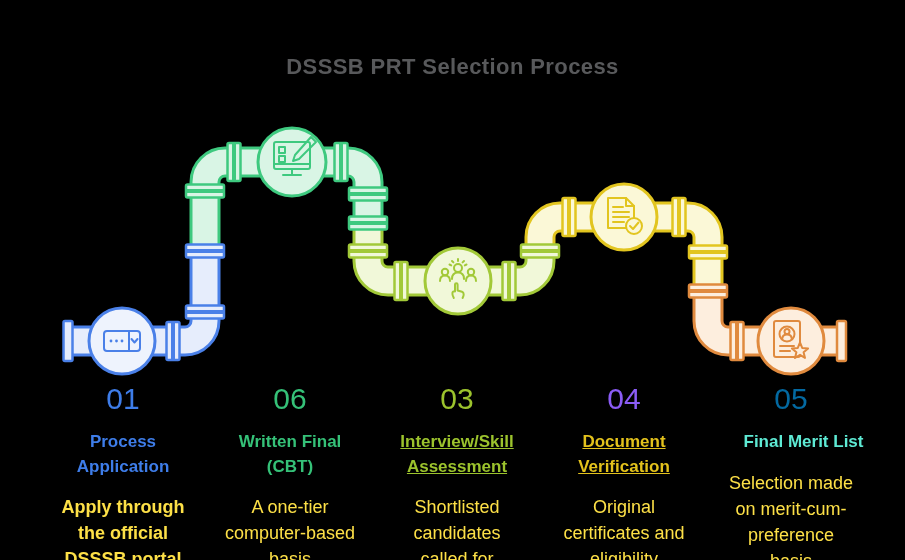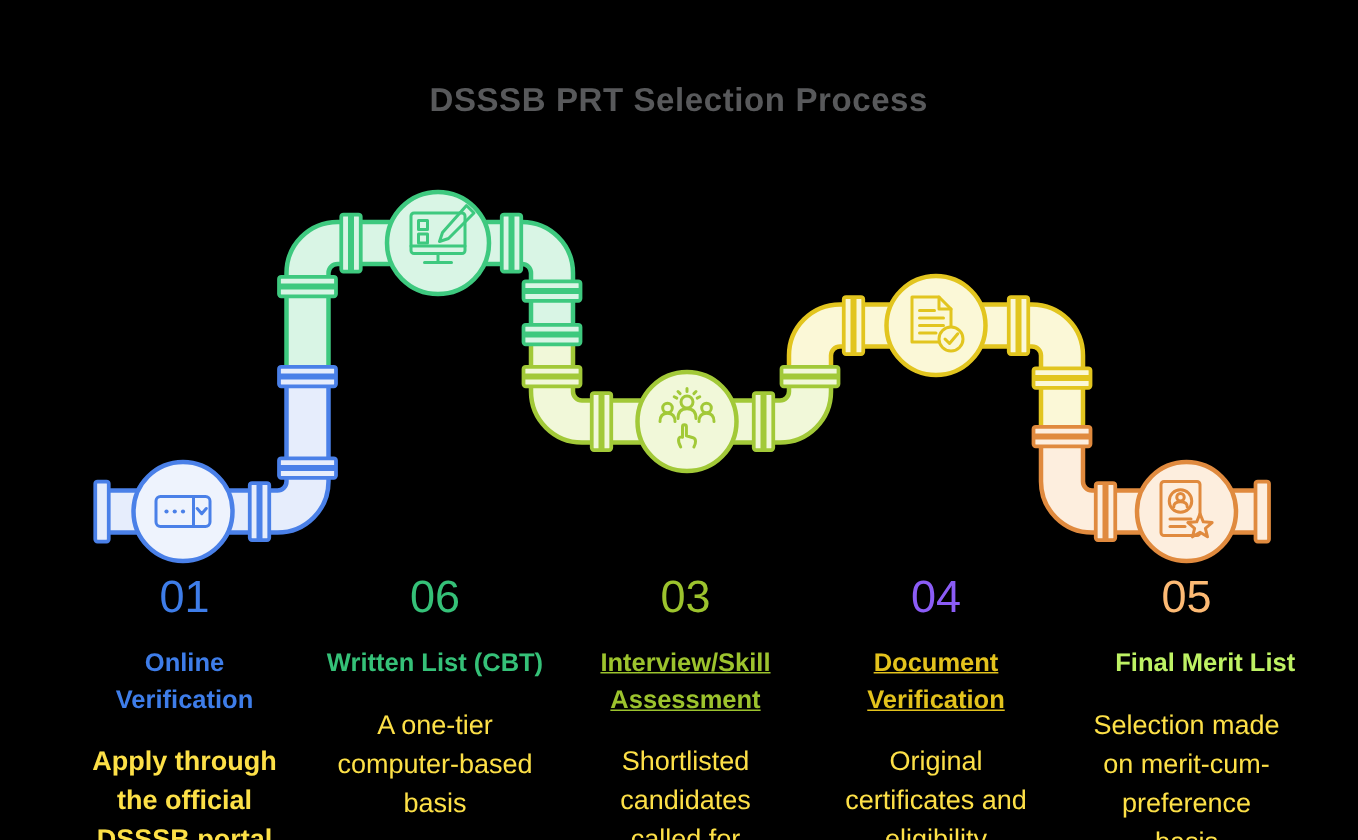--- a/index.html
+++ b/index.html
@@ -159,41 +159,41 @@
         <path d="M -8.5 -3 Q -8.5 -6.5 -4 -6.5 Q 0.5 -6.5 0.5 -3"></path>
         <line x1="-11" y1="5" x2="3" y2="5"></line>
         <line x1="-11" y1="10" x2="-1" y2="10"></line>
         <polygon points="9,1.5 11.2,6.9 17.1,7.4 12.6,11.2 14,16.9 9,13.8 4,16.9 5.4,11.2 0.9,7.4 6.8,6.9" fill="#fdeede"></polygon>
       </g>
     </g>
   </svg>
 
   <div class="step s1">
     <div class="num" style="color: rgb(62, 125, 233);">01</div>
-    <div class="label" style="color: rgb(62, 125, 233);">Online Verification</div>
+    <div class="label" style="color: rgb(62, 125, 233);">Process Application</div>
     <div class="desc">Apply through the official DSSSB portal</div>
   </div>
 
   <div class="step s2">
     <div class="num" style="color: rgb(53, 193, 120);">06</div>
-    <div class="label" style="color: rgb(53, 193, 120);">Written List (CBT)</div>
+    <div class="label" style="color: rgb(53, 193, 120);">Written Final (CBT)</div>
     <div class="desc">A one-tier computer-based basis</div>
   </div>
 
   <div class="step s3">
     <div class="num" style="color: rgb(156, 195, 45);">03</div>
     <div class="label" style="color: rgb(156, 195, 45); text-decoration: underline;">Interview/Skill Assessment</div>
     <div class="desc">Shortlisted candidates called for interview</div>
   </div>
 
   <div class="step s4">
     <div class="num" style="color: #8b5cf6;">04</div>
     <div class="label" style="color: rgb(227, 194, 28); text-decoration: underline;">Document Verification</div>
     <div class="desc">Original certificates and eligibility documents verified</div>
   </div>
 
   <div class="step s5">
-    <div class="num" style="color: #fdba74;">05</div>
-    <div class="label" style="color: #bef264; margin-left: 25px;">Final Merit List</div>
+    <div class="num" style="color: #0369a1;">05</div>
+    <div class="label" style="color: #5eead4; margin-left: 25px;">Final Merit List</div>
     <div class="desc">Selection made on merit-cum-preference basis</div>
   </div>
 
 </div>
 
 </body></html>

